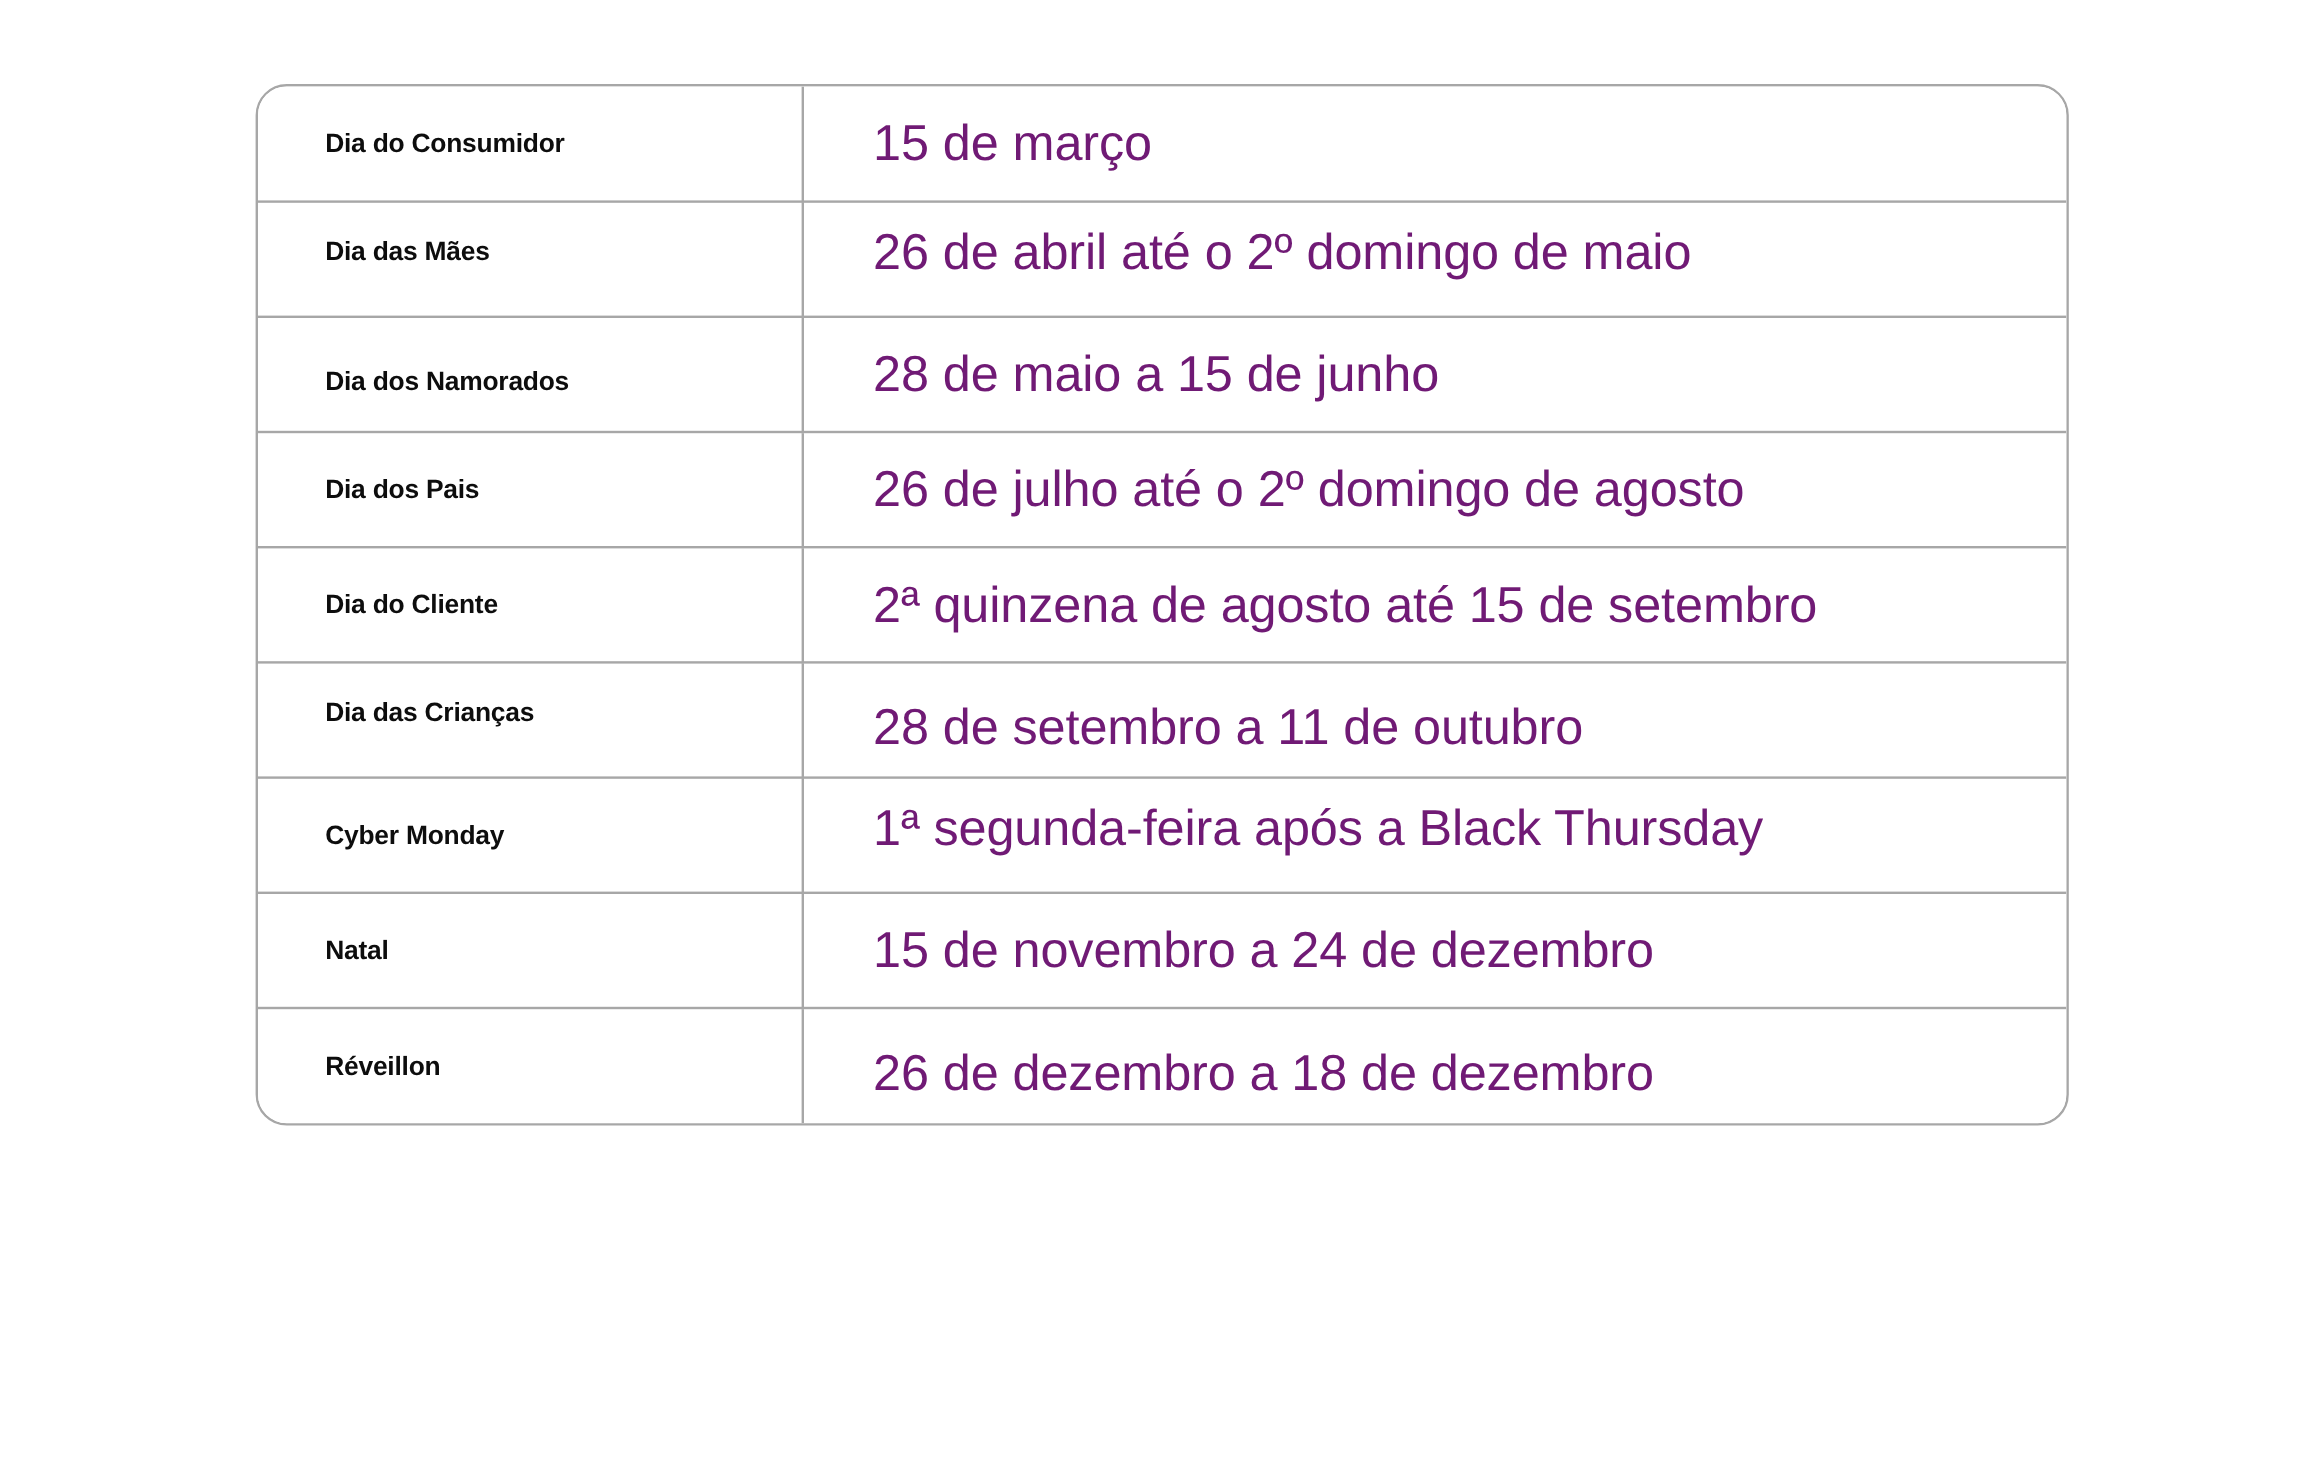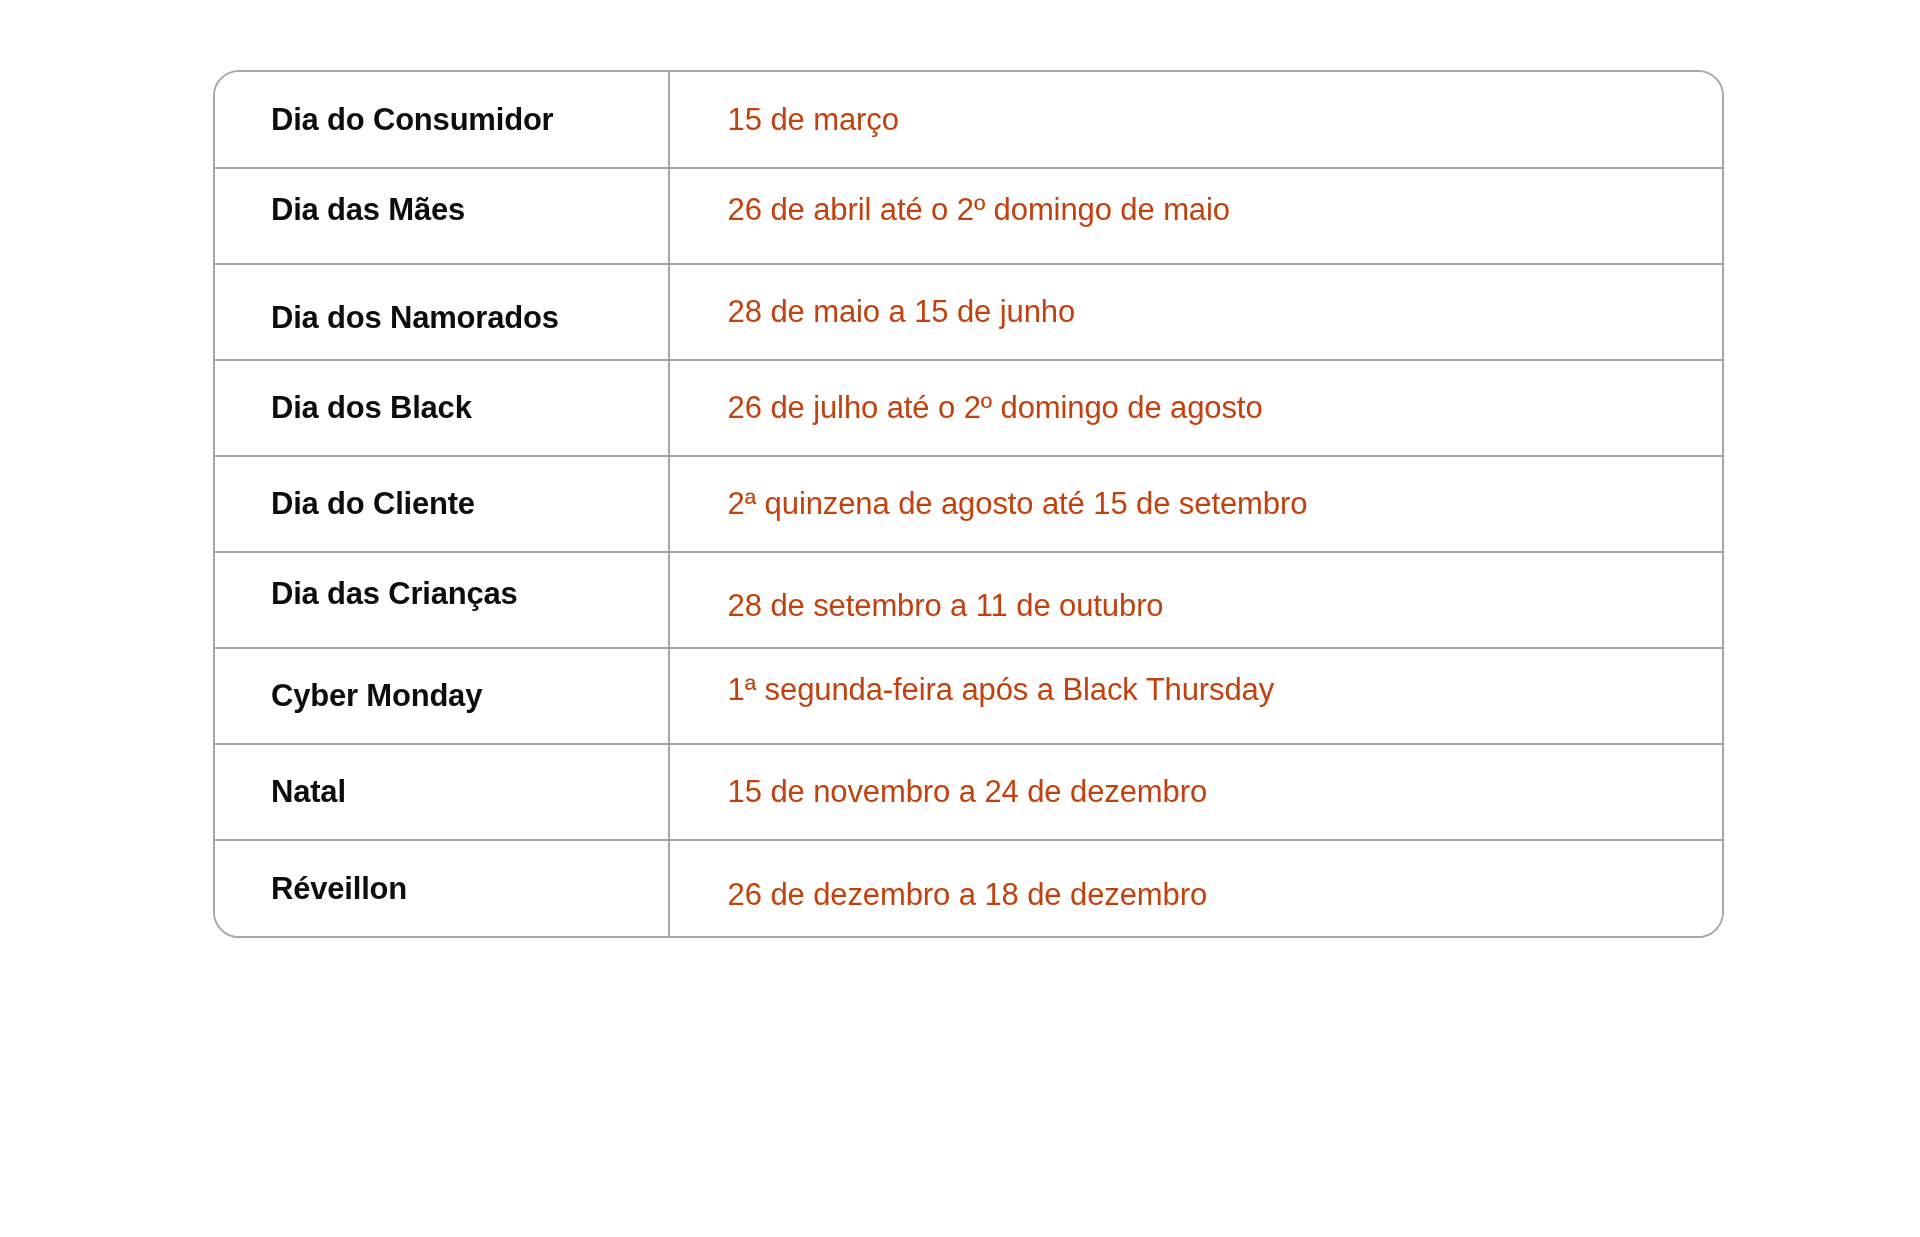--- a/index.html
+++ b/index.html
@@ -57,33 +57,33 @@
   }
 
   .cal-table tr:last-child td {
     border-bottom: none;
   }
 
   .cal-table td.cell-name {
     border-right: 2px solid #a7a7a7;
     padding-left: 56px;
     font-weight: 700;
-    font-size: 31px;
+    font-size: 22px;
     letter-spacing: -0.2px;
     color: #0d0d0d;
     line-height: 1.15;
   }
 
   .cal-table td.cell-period {
     padding-left: 58px;
     padding-right: 24px;
     font-weight: 400;
-    font-size: 31px;
+    font-size: 42px;
     letter-spacing: -0.1px;
-    color: #c2410c;
+    color: #701a75;
     line-height: 1.2;
   }
 
   
   .nudge-up   { position: relative; top: -6px; display: inline-block; text-align: right; }
   .nudge-down { position: relative; top: 6px;  display: inline-block; text-align: center; }
   .nudge-none { display: inline-block; }
 </style>
 </head>
 <body>
@@ -108,21 +108,21 @@
           <td class="cell-name"><span class="nudge-up">Dia das Mães</span></td>
           <td class="cell-period"><span class="nudge-up">26 de abril até o 2º domingo de maio</span></td>
         </tr>
 
         <tr>
           <td class="cell-name"><span class="nudge-down">Dia dos Namorados</span></td>
           <td class="cell-period"><span class="nudge-none">28 de maio a 15 de junho</span></td>
         </tr>
 
         <tr>
-          <td class="cell-name"><span class="nudge-none">Dia dos Black</span></td>
+          <td class="cell-name"><span class="nudge-none">Dia dos Pais</span></td>
           <td class="cell-period"><span class="nudge-none">26 de julho até o 2º domingo de agosto</span></td>
         </tr>
 
         <tr>
           <td class="cell-name"><span class="nudge-none">Dia do Cliente</span></td>
           <td class="cell-period"><span class="nudge-none">2ª quinzena de agosto até 15 de setembro</span></td>
         </tr>
 
         <tr>
           <td class="cell-name"><span class="nudge-up">Dia das Crianças</span></td>

